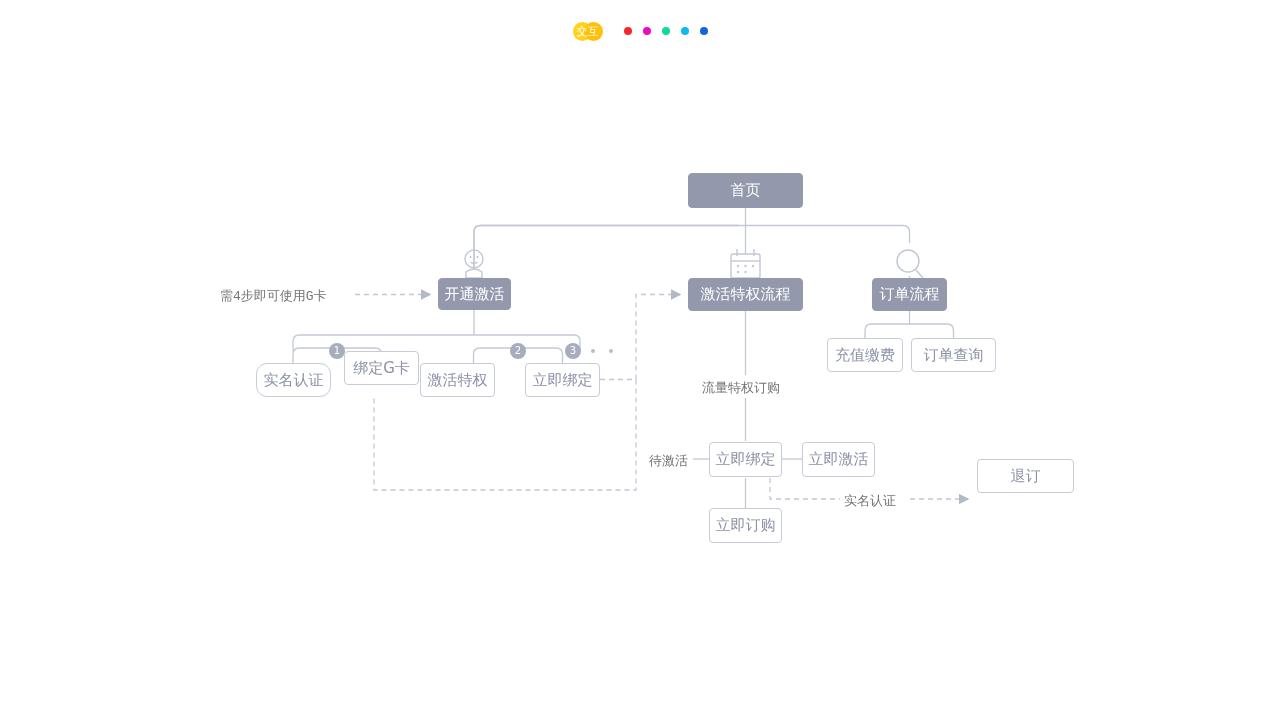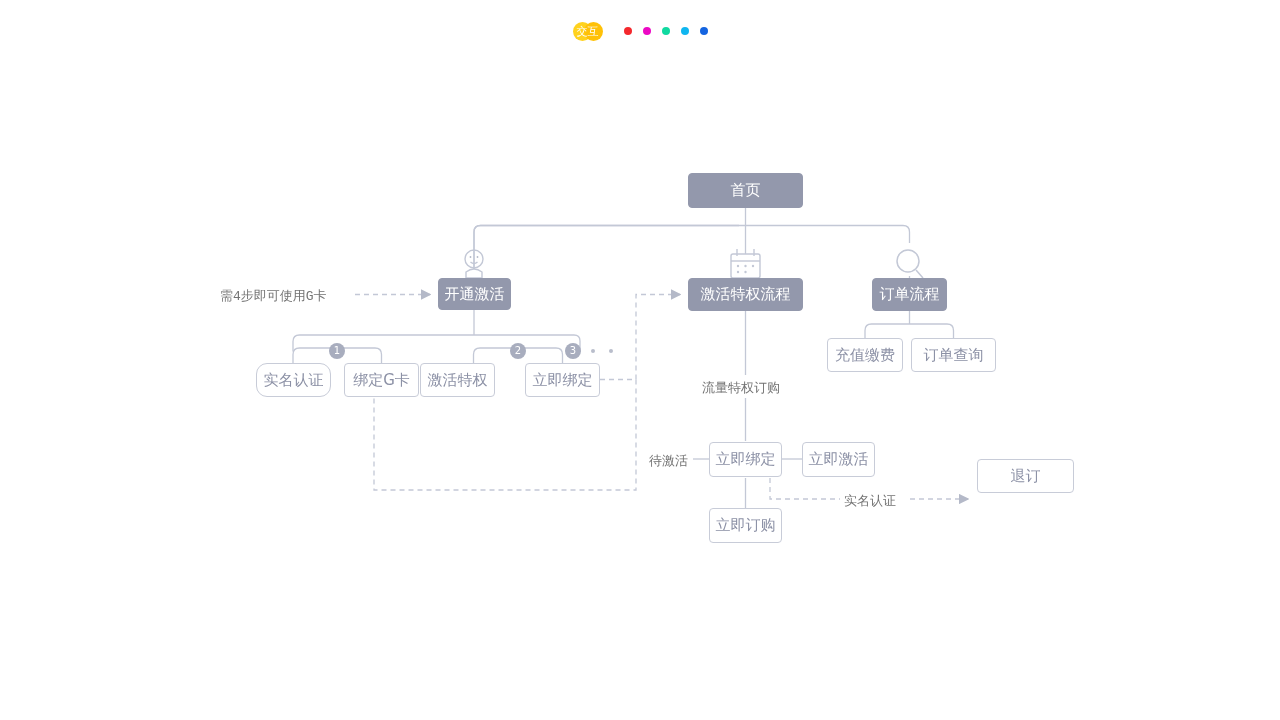--- a/index.html
+++ b/index.html
@@ -259,21 +259,21 @@
 
   <div class="badge" style="left:309px; top:343px;">1</div>
   <div class="badge" style="left:490px; top:343px;">2</div>
   <div class="badge" style="left:545px; top:343px;">3</div>
   <div class="minidot" style="left:571px; top:349px;"></div>
   <div class="minidot" style="left:589px; top:349px;"></div>
 
   <div class="node outline" style="left:236px; top:363px; width:75px; height:34px;border-radius:11px;">
     <span>实名认证</span>
   </div>
-  <div class="node outline" style="left:324px; top:363px; width:75px; height:34px;">
+  <div class="node outline" style="left:324px; top:351px; width:75px; height:34px;">
     <span>绑定G卡</span>
   </div>
   <div class="node outline" style="left:400px; top:363px; width:75px; height:34px;">
     <span>激活特权</span>
   </div>
   <div class="node outline" style="left:505px; top:363px; width:75px; height:34px;">
     <span>立即绑定</span>
   </div>
 
   <div class="node outline" style="left:807px; top:338px; width:76px; height:34px;">

